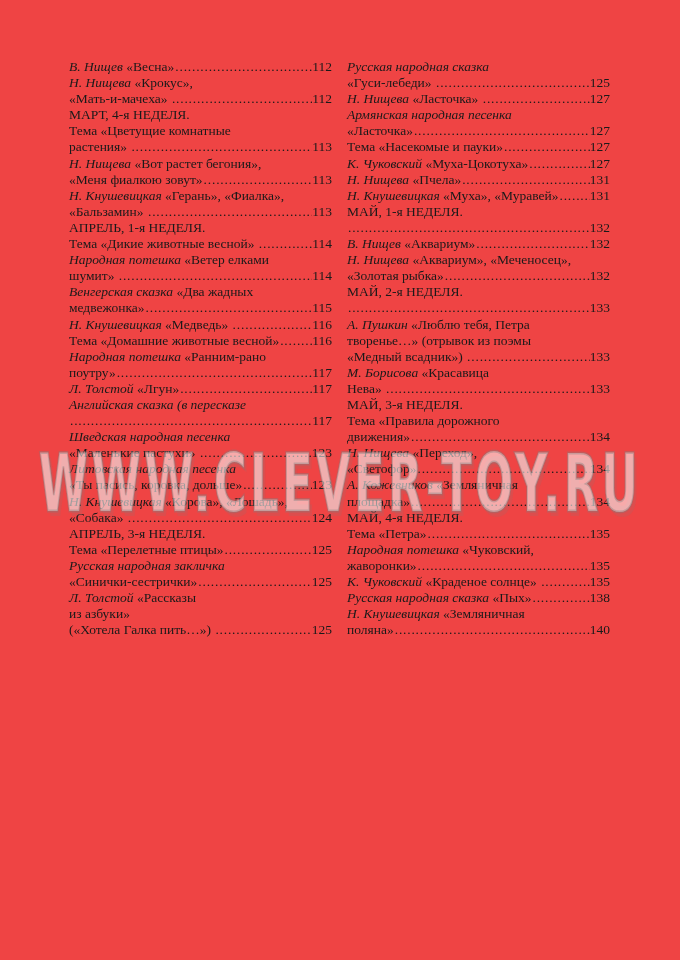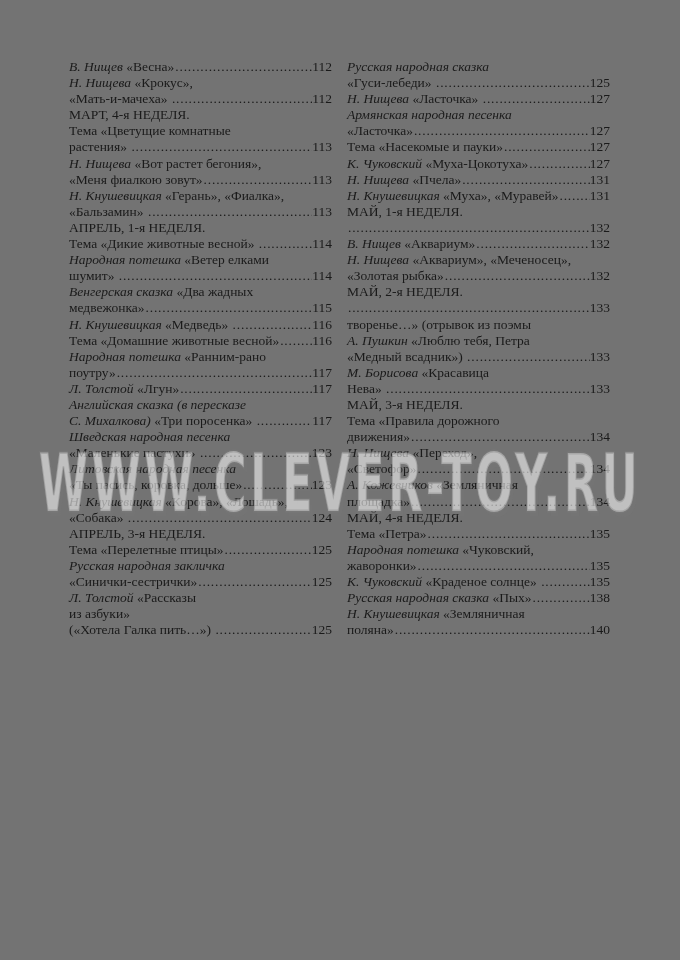--- a/index.html
+++ b/index.html
@@ -6,21 +6,21 @@
   body {
     width: 680px; height: 960px;
     background: #ffffff;
     font-family: "Liberation Serif", serif;
     color: #1a1a1a;
     position: relative;
     overflow: hidden;
   }
   .page {
     position: absolute; inset: 0;
-    background: #737373;
+    background: #ef4444;
   }
   .toc {
     position: absolute;
     left: 69px; top: 59px;
     display: flex;
     gap: 15px;
   }
   .col { width: 263px; }
   .line {
     display: flex;
@@ -151,21 +151,20 @@
         </div>
         <div class="line">
           <span class="txt"><i>Л. Толстой</i><span> «Лгун»</span></span>
           <span class="leader">..........................................................................................</span>
           <span class="page-num">117</span>
         </div>
         <div class="line">
           <span class="txt"><i>Английская сказка (в пересказе</i></span>
         </div>
         <div class="line">
-          <span class="txt"><i>С. Михалкова)</i><span> «Три поросенка» </span></span>
           <span class="leader">..........................................................................................</span>
           <span class="page-num">117</span>
         </div>
         <div class="line">
           <span class="txt"><i>Шведская народная песенка</i></span>
         </div>
         <div class="line">
           <span class="txt"><span>«Маленькие пастухи» </span></span>
           <span class="leader">..........................................................................................</span>
           <span class="page-num">123</span>
@@ -277,24 +276,24 @@
           <span class="page-num">132</span>
         </div>
         <div class="line">
           <span class="txt"><span>МАЙ, 2-я НЕДЕЛЯ.</span></span>
         </div>
         <div class="line">
           <span class="leader">..........................................................................................</span>
           <span class="page-num">133</span>
         </div>
         <div class="line">
+          <span class="txt"><i>А. Пушкин</i><span> «Люблю тебя, Петра</span></span>
+        </div>
+        <div class="line">
           <span class="txt"><span>творенье…» (отрывок из поэмы</span></span>
-        </div>
-        <div class="line">
-          <span class="txt"><i>А. Пушкин</i><span> «Люблю тебя, Петра</span></span>
         </div>
         <div class="line">
           <span class="txt"><span>«Медный всадник») </span></span>
           <span class="leader">..........................................................................................</span>
           <span class="page-num">133</span>
         </div>
         <div class="line">
           <span class="txt"><i>М. Борисова</i><span> «Красавица</span></span>
         </div>
         <div class="line">

